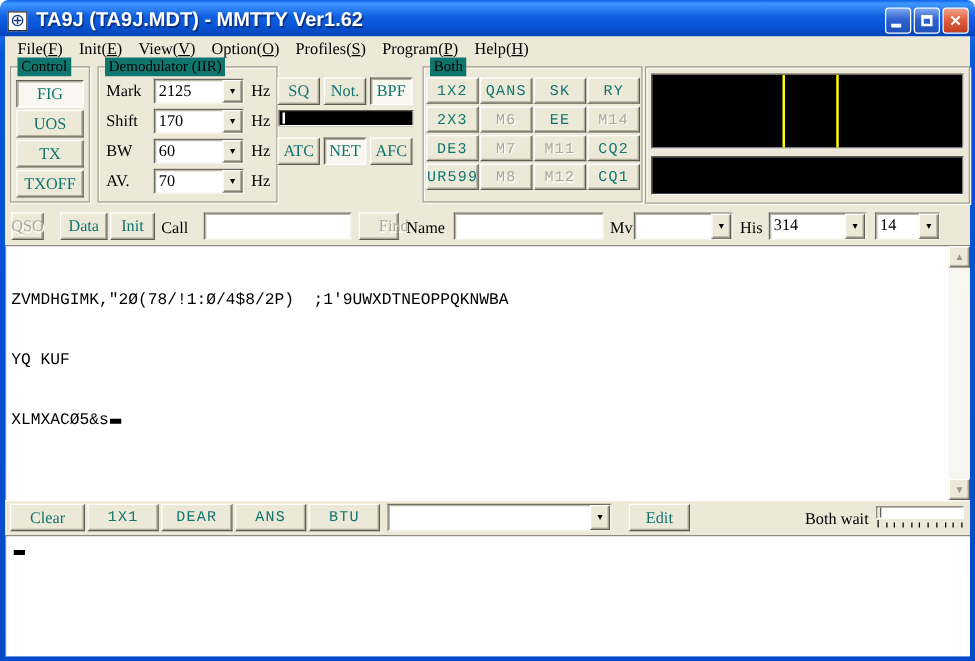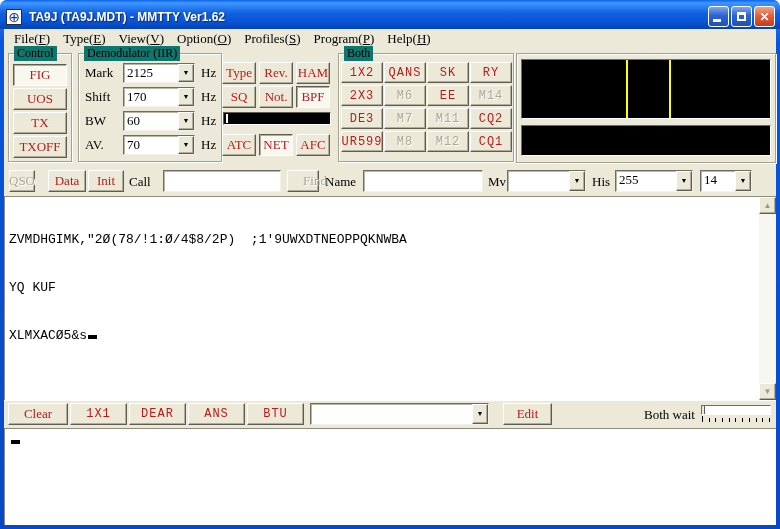--- a/index.html
+++ b/index.html
@@ -10,21 +10,21 @@
     background:linear-gradient(180deg,#3A8BF2 0%,#0855DD 8%,#0649C8 100%);
     border-radius:7px 7px 0 0; }
 
   
   .titlebar { height:29px; padding:4px 5px 0 6px; display:flex; align-items:center; gap:4px;
     border-radius:7px 7px 0 0;
     background:linear-gradient(180deg,#0D64E8 0%,#3F97FF 10%,#1160E0 45%,#0A55D8 72%,#0443B5 100%); }
   .app-icon { width:16px; height:16px; background:#fff; color:#16388F; font-size:14px;
     line-height:15px; text-align:center; border:1px solid #2B2B2B; flex:0 0 auto; }
   .title-text { color:#fff; font-family:"Liberation Sans",sans-serif; font-weight:bold;
-    font-size:12px; text-shadow:1px 1px 1px #0A2D75; flex:1; white-space:nowrap; padding-left:3px; }
+    font-size:16px; text-shadow:1px 1px 1px #0A2D75; flex:1; white-space:nowrap; padding-left:3px; }
   .win-btns { display:flex; gap:2px; }
   .wbtn { width:21px; height:21px; border-radius:3px; border:1px solid #FFFFFF;
     display:flex; align-items:center; justify-content:center; position:relative; }
   .wbtn.minb,.wbtn.maxb { background:linear-gradient(180deg,#7DA8F0 0%,#2E63D0 45%,#1F50B8 100%); }
   .wbtn.closeb { background:linear-gradient(180deg,#F2A48C 0%,#E0603E 45%,#C33D1F 100%); }
   .glyph-min { position:absolute; left:4px; bottom:4px; width:8px; height:3px; background:#fff; }
   .glyph-max { width:9px; height:9px; border:2px solid #fff; border-top-width:3px; }
   .glyph-close { color:#fff; font-size:12px; font-weight:bold; font-family:"Liberation Sans",sans-serif; }
 
   .client { margin:0 4px; width:772px; background:#ECE9D8; }
@@ -36,21 +36,21 @@
 
   
   .controls { position:relative; height:116px; }
   .grp { position:absolute; border:1px solid #A5A293;
     box-shadow:inset 1px 1px 0 #FFFFFF, 1px 1px 0 #FFFFFF; }
   .grp-legend { position:absolute; top:-8px; left:5px; background:#0f766e; padding:0 3px;
     font-size:12px; white-space:nowrap; }
 
   .btn { background:#ECE9D8; border:1px solid; border-color:#FFFFFF #5F5C51 #5F5C51 #FFFFFF;
     box-shadow:inset -1px -1px 0 #B0AD9C; font-family:"Liberation Serif",serif; font-size:13px;
-    color:#b91c1c; display:flex; align-items:center; justify-content:center; padding:0; cursor:default;
+    color:#0f766e; display:flex; align-items:center; justify-content:center; padding:0; cursor:default;
     appearance:none; -webkit-appearance:none; }
   .btn.pressed { background:#F8F8F1; border-color:#5F5C51 #FFFFFF #FFFFFF #5F5C51;
     box-shadow:inset 1px 1px 0 #B0AD9C; }
   .btn.disabled { color:#ABA89A; text-shadow:1px 1px 0 #FFFFFF; }
   .btn.mono { font-family:"Liberation Mono",monospace; font-size:12px; letter-spacing:1px; }
 
   .ctl-col { position:absolute; left:4px; top:10px; display:flex; flex-direction:column; gap:2px; }
   .ctl-col .btn { width:54px; height:22px; }
 
   .demod-rows { position:absolute; left:6px; top:9px; display:flex; flex-direction:column; gap:4px; }
@@ -146,21 +146,21 @@
       <span class="wbtn closeb">
           <span class="glyph-close">✕</span>
         </span>
     </span>
   </div>
 
   <div class="client">
 
     <div class="menubar">
       <span class="menu-item"><span>File(</span><span class="accel">F</span><span>)</span></span>
-      <span class="menu-item"><span>Type(</span><span class="accel">E</span><span>)</span></span>
+      <span class="menu-item"><span>Init(</span><span class="accel">E</span><span>)</span></span>
       <span class="menu-item"><span>View(</span><span class="accel">V</span><span>)</span></span>
       <span class="menu-item"><span>Option(</span><span class="accel">O</span><span>)</span></span>
       <span class="menu-item"><span>Profiles(</span><span class="accel">S</span><span>)</span></span>
       <span class="menu-item"><span>Program(</span><span class="accel">P</span><span>)</span></span>
       <span class="menu-item"><span>Help(</span><span class="accel">H</span><span>)</span></span>
     </div>
 
     <div class="controls">
 
       <div class="grp" style="left:4px; top:3px; width:64px; height:109px;">
@@ -205,25 +205,20 @@
             <span class="combo">
                 <span class="combo-value">70</span>
                 <span class="combo-arrow">▼</span>
               </span>
             <span class="demod-unit">Hz</span>
           </div>
         </div>
       </div>
 
       <div class="dsp">
-        <div class="dsp-row">
-          <button class="btn">Type</button>
-          <button class="btn">Rev.</button>
-          <button class="btn">HAM</button>
-        </div>
         <div class="dsp-row r2">
           <button class="btn">SQ</button>
           <button class="btn">Not.</button>
           <button class="btn pressed">BPF</button>
         </div>
         <div class="meter">
           <span class="meter-tick"></span>
         </div>
         <div class="dsp-row">
           <button class="btn">ATC</button>
@@ -273,21 +268,21 @@
       <button class="btn disabled" style="left:283px; width:32px;padding-left:24px;">Find</button>
       <span class="lbl" style="left:321px; top:8px;">Name</span>
       <input class="edit" style="left: 359px; width: 120px;" value="">
       <span class="lbl" style="left:484px; top:8px;">Mv</span>
       <span class="combo" style="left:503px; width:79px;">
           <span class="combo-value"></span>
           <span class="combo-arrow">▼</span>
         </span>
       <span class="lbl" style="left:588px; top:8px;">His</span>
       <span class="combo" style="left:611px; width:78px;">
-          <span class="combo-value">255</span>
+          <span class="combo-value">314</span>
           <span class="combo-arrow">▼</span>
         </span>
       <span class="combo" style="left:696px; width:52px;">
           <span class="combo-value">14</span>
           <span class="combo-arrow">▼</span>
         </span>
     </div>
 
     <div class="rx">
       <div class="rx-text">

